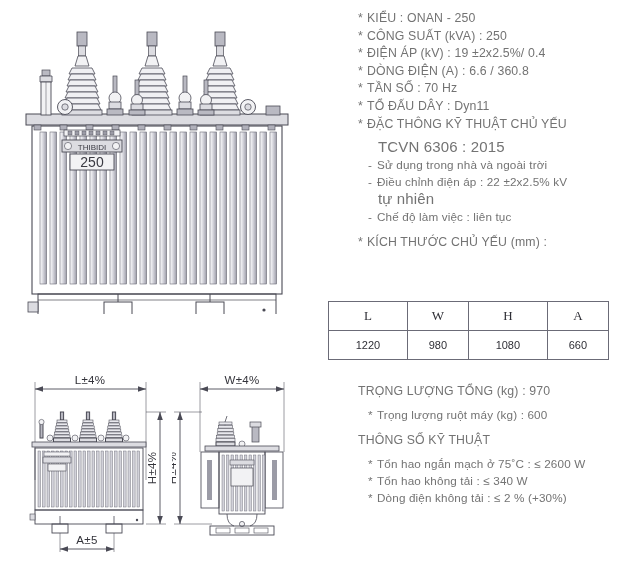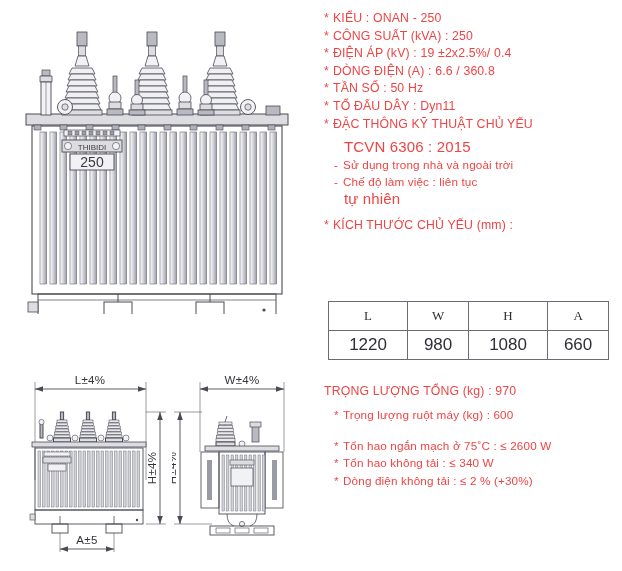--- a/index.html
+++ b/index.html
@@ -6,43 +6,43 @@
   body{
     width:622px;height:571px;background:#ffffff;
     font-family:"Liberation Sans", sans-serif;
     color:#3a3a42;position:relative;overflow:hidden;
   }
   #page{position:relative;width:622px;height:571px;}
 
   
   .spec-col{position:absolute;left:318px;top:10px;width:300px;}
   .spec-line{
-    font-size:12.3px;line-height:17.6px;color:#ef4444;
-    white-space:nowrap;letter-spacing:.15px;
+    font-size:12.3px;line-height:17.6px;color:#737373;
+    white-space:nowrap;letter-spacing:.15px;margin-left:34px;
   }
   .spec-line.sub{padding-left:16px;font-size:11.7px;line-height:17.4px;}
   .spec-line.sub2{padding-left:26px;font-size:15px;line-height:17.4px;}
   .spec-line.item{padding-left:6px;}
   .gap-s{height:5px;}
   .gap-m{height:9px;}
   .bullet{display:inline-block;width:9px;}
 
   
   .dim-table{
     position:absolute;left:328px;top:301px;width:281px;
     border-collapse:collapse;
   }
   .dim-table td{
     border:1px solid #6b6b77;
     text-align:center;
     font-family:"Liberation Serif", serif;
     color:#2f2f36;
   }
   .dim-table .hrow td{height:26px;font-size:13px;}
-  .dim-table .vrow td{height:26px;font-size:17px;font-family:"Liberation Sans",sans-serif;}
+  .dim-table .vrow td{height:26px;font-size:11px;font-family:"Liberation Sans",sans-serif;}
 
   
   .draw{position:absolute;}
   #main-view{left:20px;top:14px;}
   #front-view{left:18px;top:372px;}
   #side-view{left:172px;top:372px;}
   svg{display:block;}
   .ln{stroke:#4a4a55;fill:none;}
   .fill-l{fill:#f2f2f4;stroke:#4a4a55;}
   .fill-m{fill:#dcdce1;stroke:#4a4a55;}
@@ -432,30 +432,31 @@
       </g>
     </svg>
   </div>
 
   <div class="spec-col">
 
     <div class="spec-line item"><span class="bullet">*</span><span>KIỂU : ONAN - 250</span></div>
     <div class="spec-line item"><span class="bullet">*</span><span>CÔNG SUẤT (kVA) :  250</span></div>
     <div class="spec-line item"><span class="bullet">*</span><span>ĐIỆN ÁP (kV) : 19 ±2x2.5%/ 0.4</span></div>
     <div class="spec-line item"><span class="bullet">*</span><span>DÒNG ĐIỆN (A) :  6.6 / 360.8</span></div>
-    <div class="spec-line item"><span class="bullet">*</span><span>TẦN SỐ : 50 Hz</span></div>
+    <div class="spec-line item"><span class="bullet">*</span><span>TẦN SỐ : 70 Hz</span></div>
     <div class="spec-line item"><span class="bullet">*</span><span>TỔ ĐẤU DÂY :  Dyn11</span></div>
     <div class="spec-line item"><span class="bullet">*</span><span>ĐẶC THÔNG KỸ THUẬT CHỦ YẾU</span></div>
 
     <div class="gap-s"></div>
 
     <div class="spec-line sub2"><span>TCVN 6306 : 2015</span></div>
     <div class="spec-line sub"><span class="bullet">-</span><span>Sử dụng trong nhà và ngoài trời</span></div>
+    <div class="spec-line sub"><span class="bullet">-</span><span>Điều chỉnh điện áp :  22 ±2x2.5% kV</span></div>
+    <div class="spec-line sub2"><span>tự nhiên</span></div>
     <div class="spec-line sub"><span class="bullet">-</span><span>Chế độ làm việc : liên tục</span></div>
-    <div class="spec-line sub2"><span>tự nhiên</span></div>
 
     <div class="gap-m"></div>
 
     <div class="spec-line item"><span class="bullet">*</span><span>KÍCH THƯỚC CHỦ YẾU (mm) :</span></div>
   </div>
 
   <table class="dim-table">
     <tbody>
         <tr class="hrow">
       <td>L</td>
@@ -472,20 +473,21 @@
   </tbody>
     </table>
 
   <div class="spec-col" style="top:383px;">
     <div class="spec-line" style="padding-left:6px;">TRỌNG LƯỢNG TỔNG (kg) : 970</div>
     <div class="gap-s"></div>
     <div class="spec-line sub"><span class="bullet">*</span><span>Trọng lượng ruột máy (kg) :  600</span></div>
 
     <div class="gap-m"></div>
 
+    <div class="spec-line" style="padding-left:6px;">THÔNG SỐ KỸ THUẬT</div>
     <div class="gap-s"></div>
 
     <div class="spec-line sub"><span class="bullet">*</span><span>Tổn hao ngắn mạch ở 75˚C :  ≤ 2600 W</span></div>
     <div class="spec-line sub"><span class="bullet">*</span><span>Tổn hao không tải :  ≤ 340 W</span></div>
     <div class="spec-line sub"><span class="bullet">*</span><span>Dòng điện không tải :  ≤ 2 % (+30%)</span></div>
   </div>
 
 </div>
 
 </body></html>

